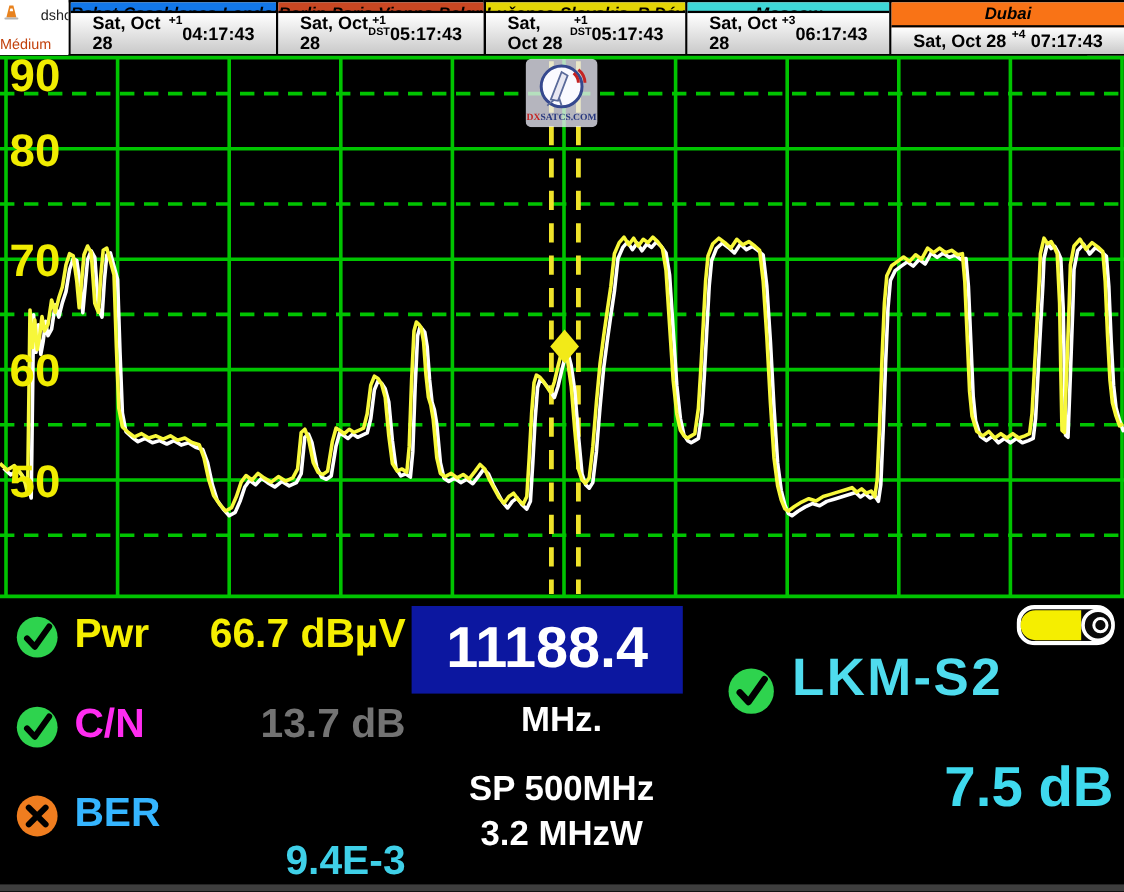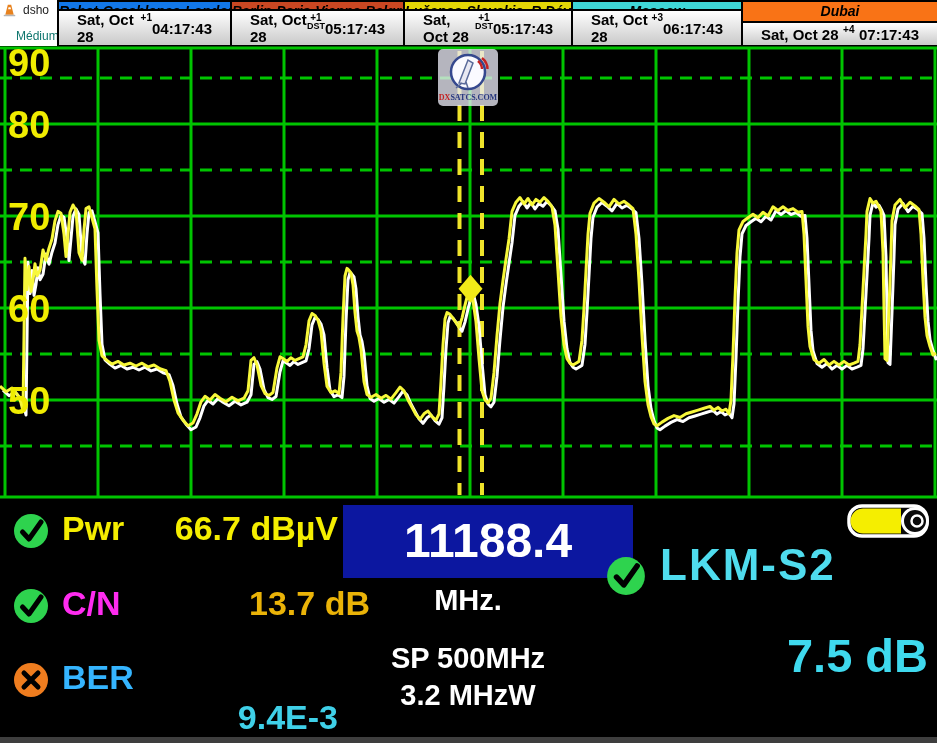--- a/index.html
+++ b/index.html
@@ -2,23 +2,23 @@
 <html><head>
 <meta charset="utf-8">
 <style>
   *{margin:0;padding:0;box-sizing:border-box}
   html,body{width:937px;height:743px;overflow:hidden}
   body{position:relative;background:#000;font-family:"Liberation Sans",sans-serif}
 
   
   .topbar{position:absolute;left:0;top:0;width:937px;height:46px;background:#fff;display:flex;border-bottom:1px solid #000}
   .vlc{width:57px;height:46px;background:#fff;position:relative;overflow:hidden}
-  .vlc-row{display:flex;gap:6px;padding:3px 0 0 2px}
+  .vlc-row{display:flex;align-items:center;gap:17px;padding:3px 0 0 2px}
   .vlc-title{font-size:12px;color:#222;white-space:nowrap}
-  .vlc-menu{font-size:12px;color:#0f766e;padding:7px 0 0 16px;white-space:nowrap}
+  .vlc-menu{font-size:12px;color:#c2410c;padding:7px 0 0 0;white-space:nowrap}
   .clock{display:flex;flex-direction:column;border-left:2px solid #000;border-top:2px solid #000}
   .c0{width:173px}.c1{width:173px}.c2{width:168px}.c3{width:170px}.c4{width:196px}
   .clock-title{height:21px;border-bottom:2px solid #000;font-style:italic;font-weight:bold;font-size:14px;
     color:#000;text-align:center;line-height:19px;white-space:nowrap;overflow:hidden}
   .clock-time{flex:1;background:linear-gradient(#ffffff,#c9c9c9);display:flex;align-items:center;
     justify-content:space-between;padding:0 18px;font-weight:bold;font-size:15px;color:#000}
   .tz{display:flex;flex-direction:column;align-items:center;align-self:flex-start;margin-top:2px}
   .tz .off{font-size:10px;font-weight:bold;line-height:9px}
   .tz .dst{font-size:9px;font-weight:bold;line-height:9px}
 
@@ -34,21 +34,21 @@
   #spec .yl{fill:#f0ec00;font-size:38px;font-weight:bold;font-family:"Liberation Sans",sans-serif}
   .logo{position:absolute;left:438px;top:3px;width:60px;height:57px}
 
   
   .panel{position:absolute;left:0;top:500px;width:937px;height:243px;background:#000}
   .meas-icon{position:absolute;width:36px;height:36px;left:13px}
   .i-pwr{top:13px}.i-cn{top:88px}.i-ber{top:162px}
   .meas-label{position:absolute;left:62px;font-size:34px;font-weight:bold;white-space:nowrap}
   .l-pwr{top:9px}.l-cn{top:84px}.l-ber{top:158px}
   .meas-value{position:absolute;left:120px;width:218px;text-align:right;font-size:34px;font-weight:bold;white-space:nowrap}
-  .freq-box{position:absolute;left:343px;top:5px;width:290px;height:73px;text-align:center;line-height:71px;
+  .freq-box{position:absolute;left:343px;top:5px;width:226px;height:73px;text-align:center;line-height:71px;
     color:#fff;font-size:48px;font-weight:bold}
   .freq-unit{position:absolute;left:343px;top:84px;width:250px;text-align:center;color:#fff;font-size:29px;font-weight:bold}
   .battery{position:absolute;left:847px;top:4px;width:87px;height:34px}
   .std-icon{position:absolute;left:606px;top:56px;width:40px;height:40px}
   .std-text{position:absolute;left:660px;top:40px;font-size:44px;font-weight:bold;letter-spacing:2px;white-space:nowrap}
   .span-1{position:absolute;left:343px;top:142px;width:250px;text-align:center;color:#fff;font-size:29px;font-weight:bold;white-space:nowrap}
   .span-2{position:absolute;left:343px;top:179px;width:250px;text-align:center;color:#fff;font-size:29px;font-weight:bold;white-space:nowrap}
   .margin{position:absolute;left:618px;top:128px;width:310px;text-align:right;font-size:47px;font-weight:bold;white-space:nowrap}
   .bottom-strip{position:absolute;left:0;top:237px;width:937px;height:6px;background:#3e3e3e}
 </style>
@@ -189,21 +189,21 @@
   <div class="meas-label l-pwr" style="color: rgb(245, 238, 0);">Pwr</div>
   <div class="meas-value l-pwr" style="color: rgb(245, 238, 0);">66.7 dBµV</div>
 
   <div class="meas-icon i-cn">
     <svg width="36" height="36" viewBox="0 0 36 36">
         <circle cx="18" cy="18" r="17" fill="#2ed34e"></circle>
         <path d="M9.5 19 L16 26 L28 9" stroke="#000" stroke-width="5" fill="none" stroke-linecap="round" stroke-linejoin="round"></path>
       </svg>
   </div>
   <div class="meas-label l-cn" style="color: rgb(255, 44, 240);">C/N</div>
-  <div class="meas-value l-cn" style="color: #eab308; margin-left: 32px;">13.7 dB</div>
+  <div class="meas-value l-cn" style="color: #737373;">13.7 dB</div>
 
   <div class="meas-icon i-ber">
     <svg width="36" height="36" viewBox="0 0 36 36">
         <circle cx="18" cy="18" r="17" fill="#ef7d1f"></circle>
         <path d="M11 11 L25 25 M25 11 L11 25" stroke="#000" stroke-width="5" fill="none" stroke-linecap="round"></path>
       </svg>
   </div>
   <div class="meas-label l-ber" style="color: rgb(53, 181, 255);">BER</div>
   <div class="meas-value l-ber" style="color: rgb(63, 208, 232); margin-top: 40px;">9.4E-3</div>
 

